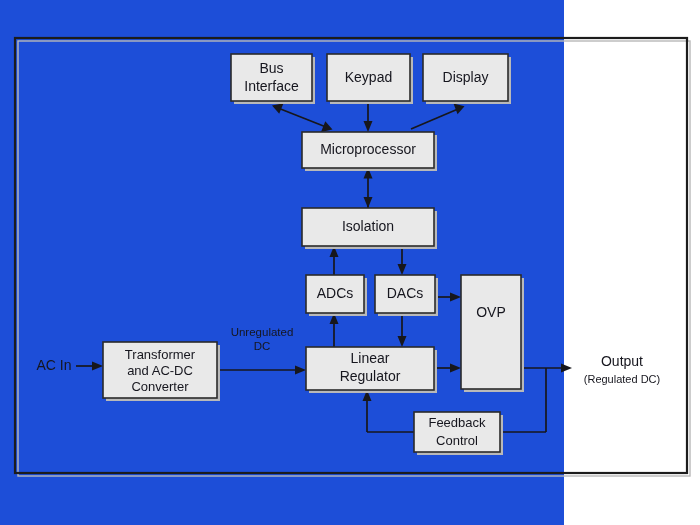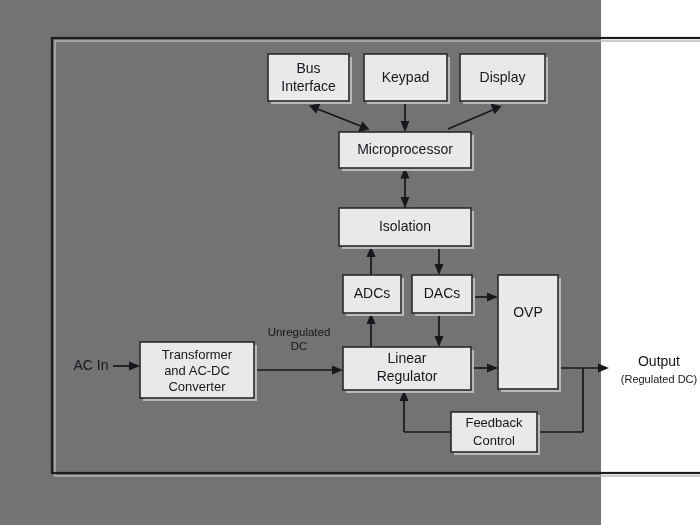--- a/index.html
+++ b/index.html
@@ -10,22 +10,21 @@
   body {
     width: 700px;
     height: 525px;
     font-family: "Liberation Sans", sans-serif;
     overflow: hidden;
   }
   #diagram-root {
     position: relative;
     width: 564px;
     height: 525px;
-    background: #737373;
-    padding-left: 37px;
+    background: #1d4ed8;
   }
   svg#diagram {
     display: block;
     width: 700px;
     height: 525px;
   }
   .frame-rect {
     fill: none;
     stroke: #1c1c1c;
     stroke-width: 2.2;

